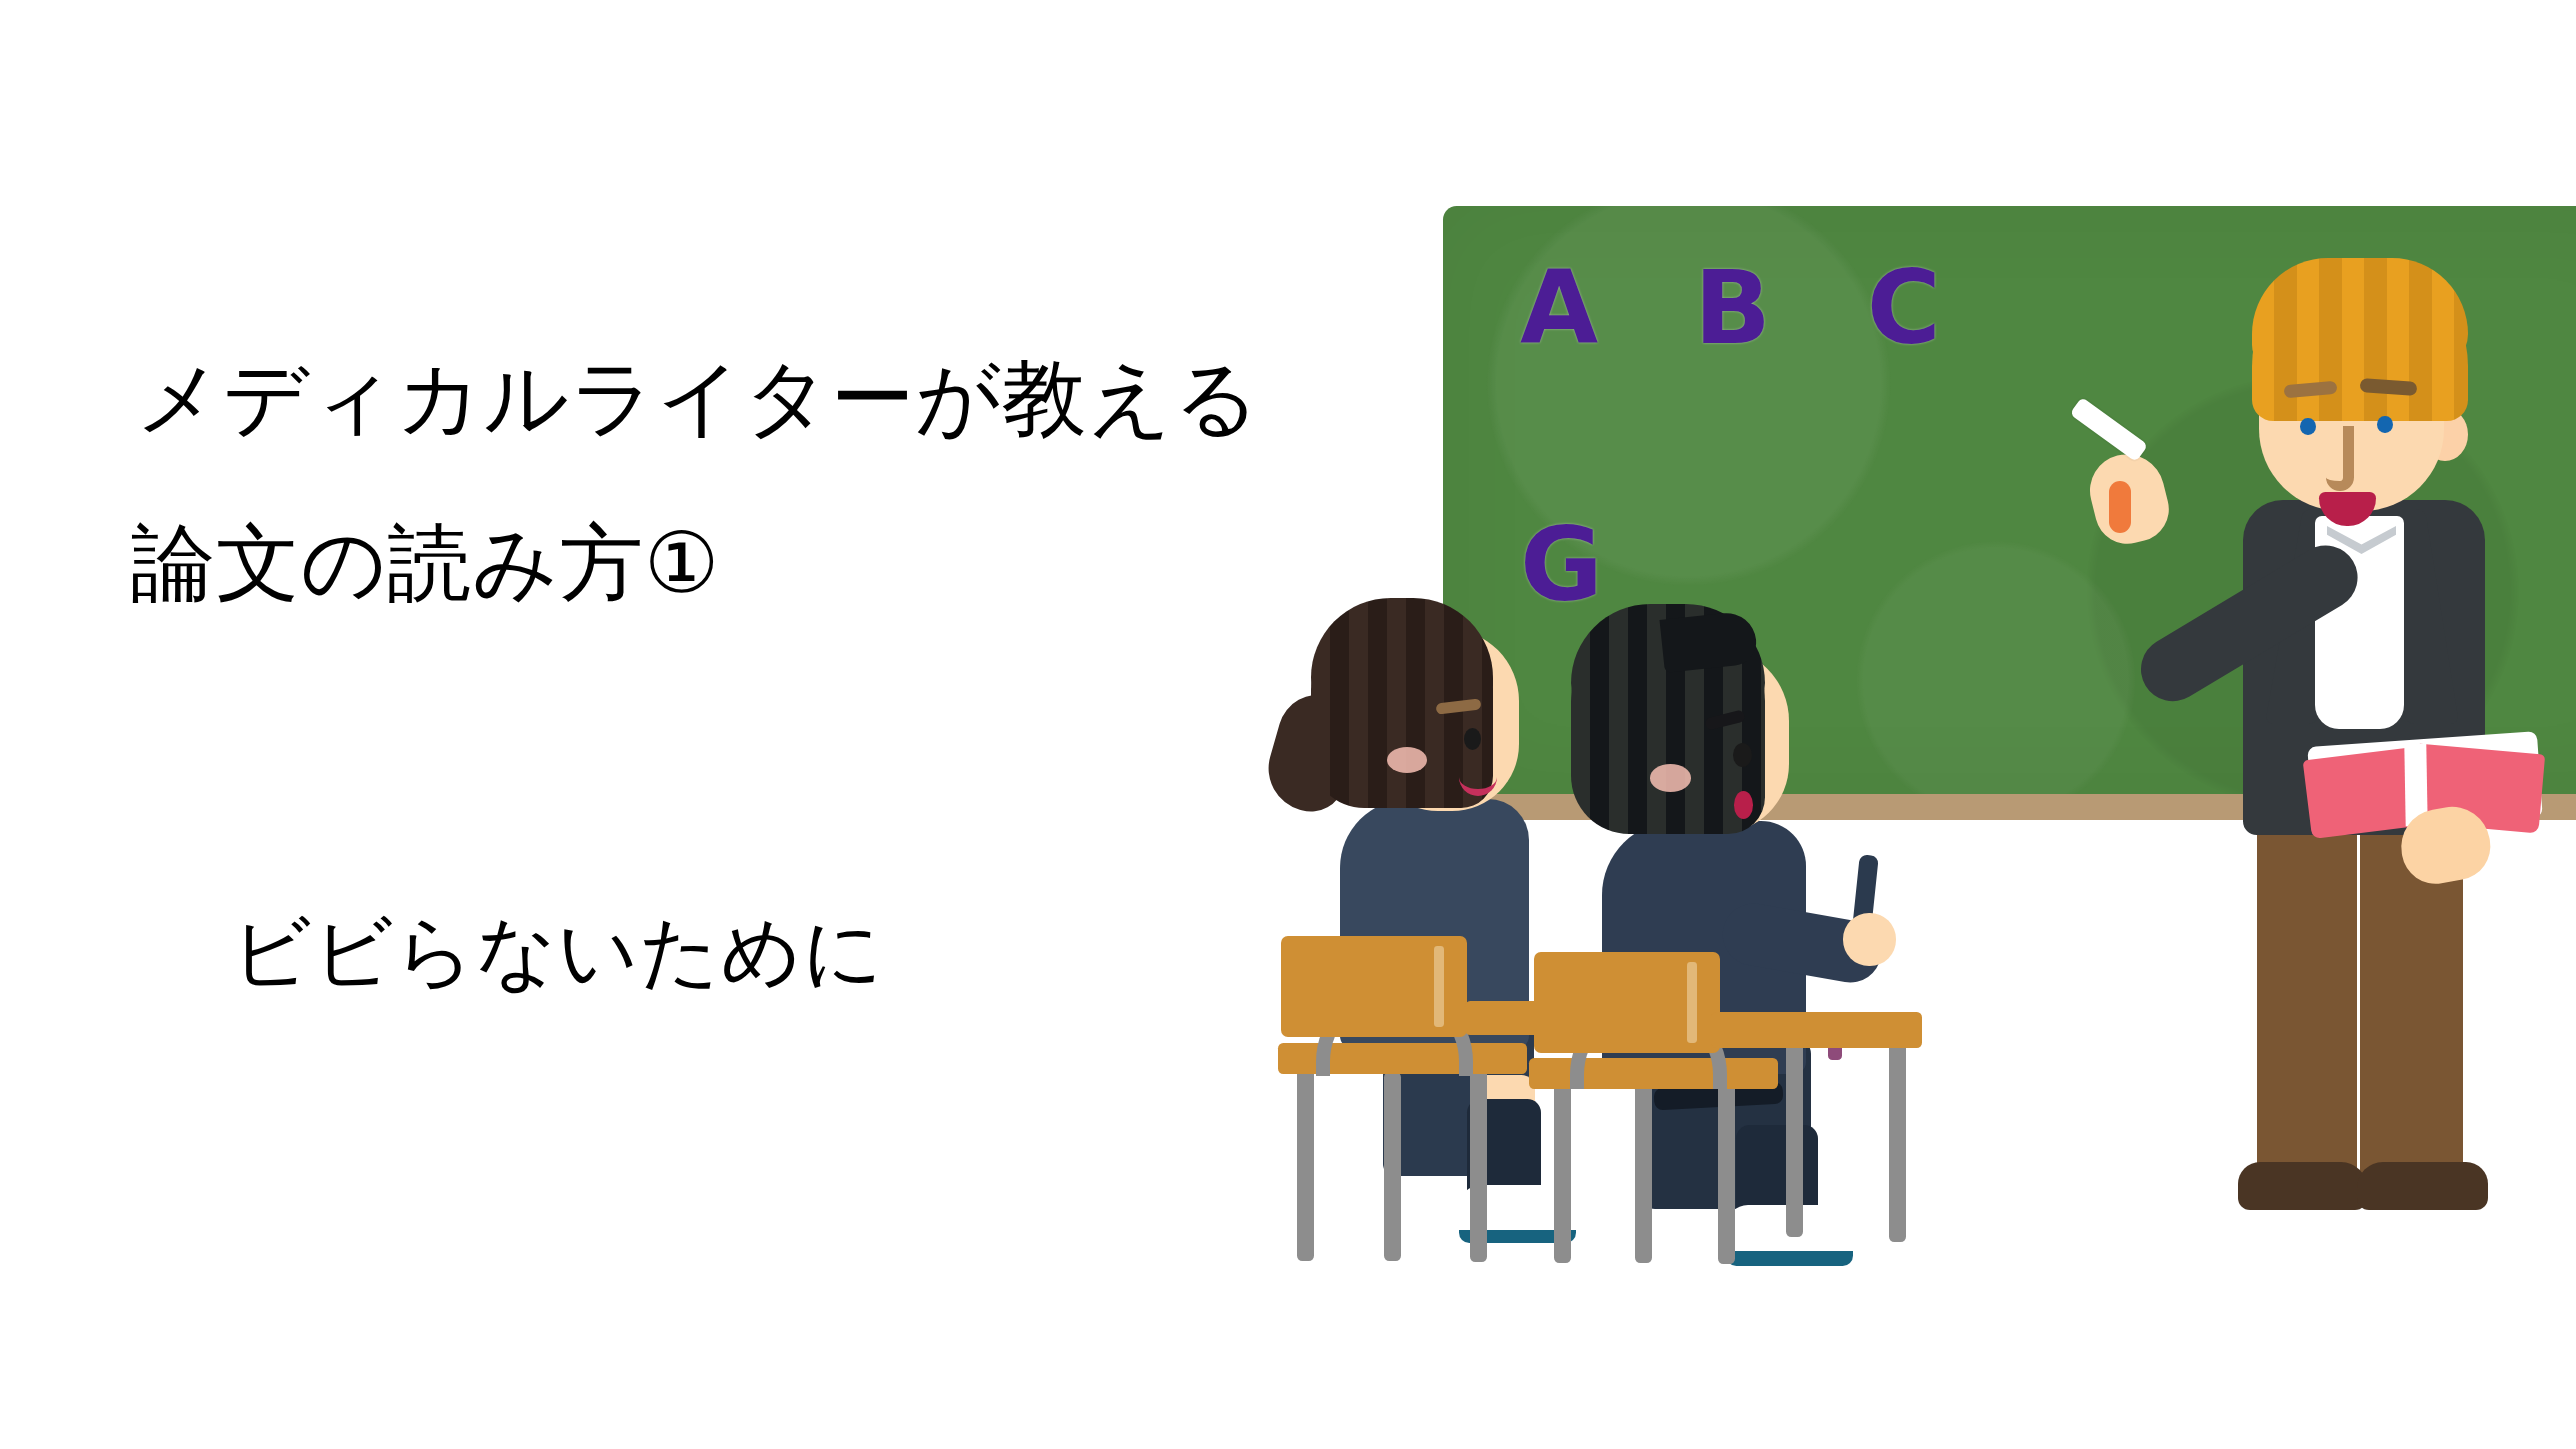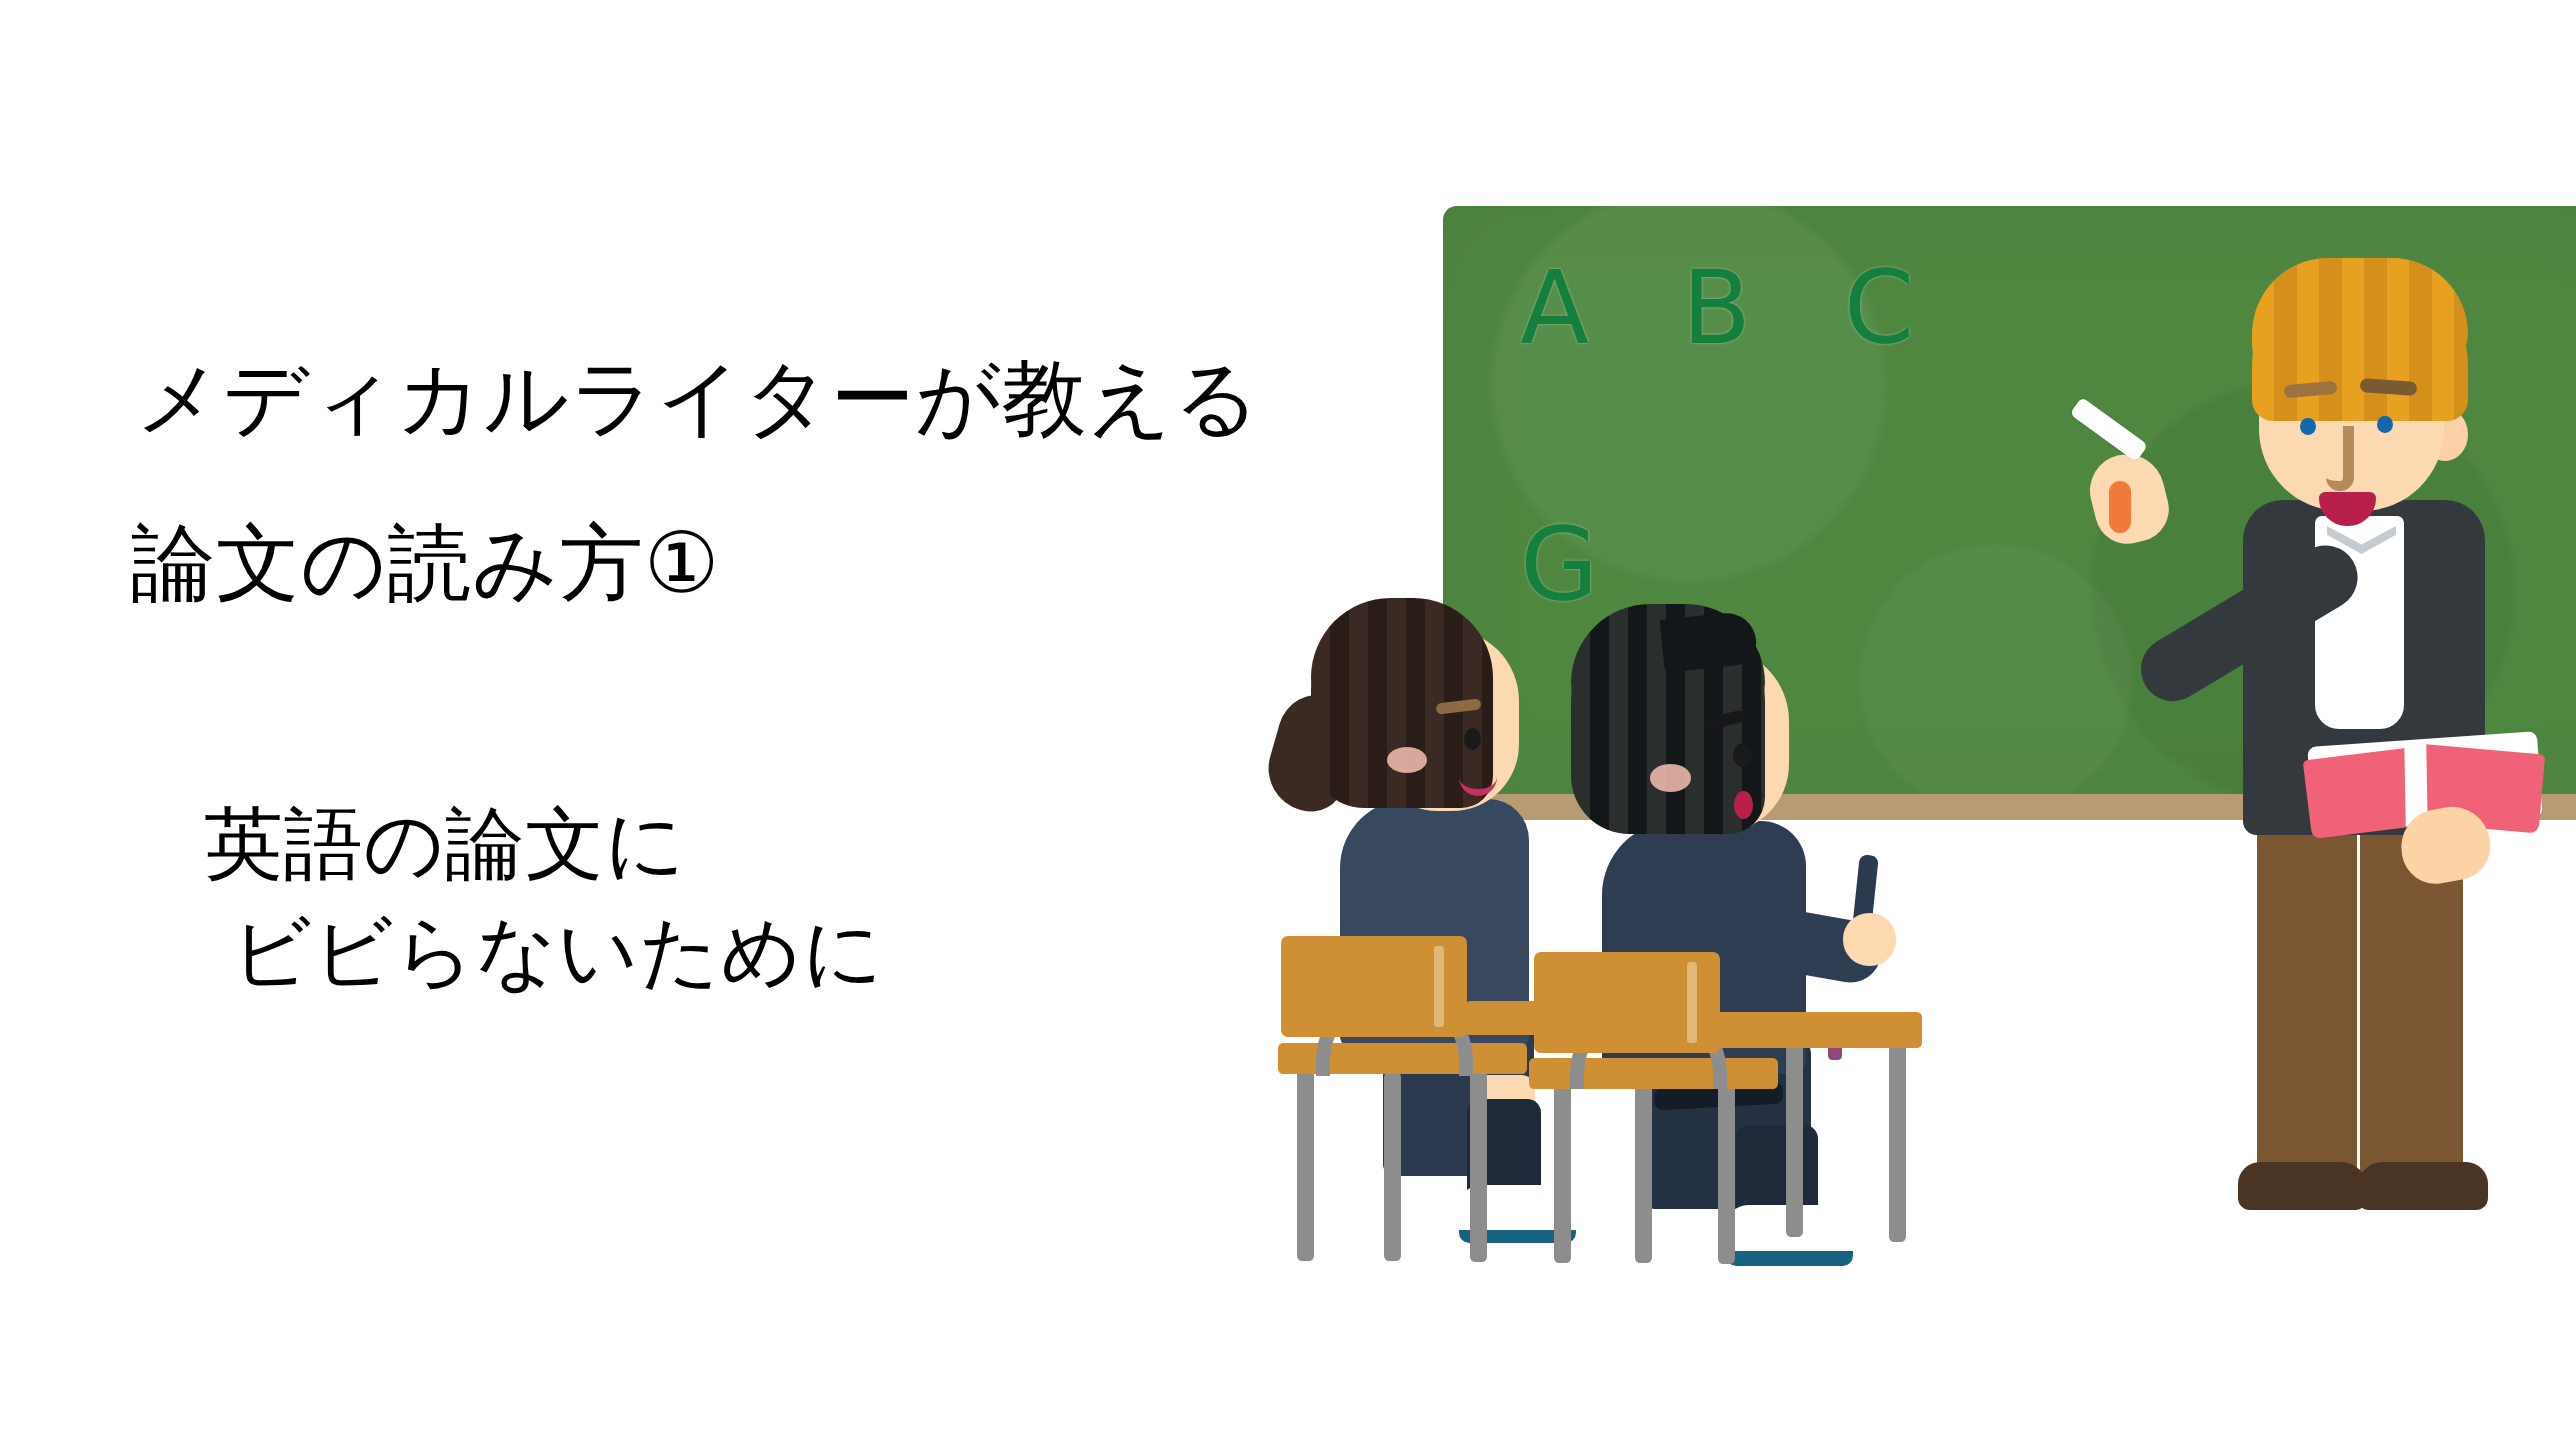--- a/index.html
+++ b/index.html
@@ -39,21 +39,21 @@
       radial-gradient(circle at 20% 30%, rgba(255,255,255,.05) 0 18%, transparent 19%),
       radial-gradient(circle at 70% 65%, rgba(0,0,0,.05) 0 22%, transparent 23%),
       radial-gradient(circle at 45% 80%, rgba(255,255,255,.04) 0 16%, transparent 17%);
     pointer-events:none;
   }
   .ledge{
     position:absolute;left:153px;top:691px;width:1264px;height:26px;
     background:#b89a74;border-radius:3.4px;
   }
   .chalk-row{
-    position:absolute;color:#15803d;font-size:101px;font-weight:400;
+    position:absolute;color:#4c1d95;font-size:101px;font-weight:700;
     letter-spacing:0.30em;line-height:1;
     text-shadow:0 0 2.6px rgba(200,218,193,.7);
     font-family:"DejaVu Sans",sans-serif;
   }
   .cr1{left:249px;top:155px;}
   .cr2{left:239px;top:283px;}
   .cr3{left:249px;top:412px;}
 
   
   .p{position:absolute;}
@@ -210,21 +210,20 @@
     background:#8e4b7a;border-radius:4.3px;}
 </style>
 </head>
 <body>
 
 <div class="stage">
 
   <div class="text-col">
     <div class="title-line t1">メディカルライターが教える</div>
     <div class="title-line t2">論文の読み方①</div>
-    <div class="sub-line s1">英語の論文に</div>
     <div class="sub-line s2">ビビらないために</div>
   </div>
 
   <div class="illo">
 
     <div class="board"></div>
     <div class="chalk-row cr1">A B C</div>
     <div class="chalk-row cr3">G</div>
     <div class="ledge"></div>
 

